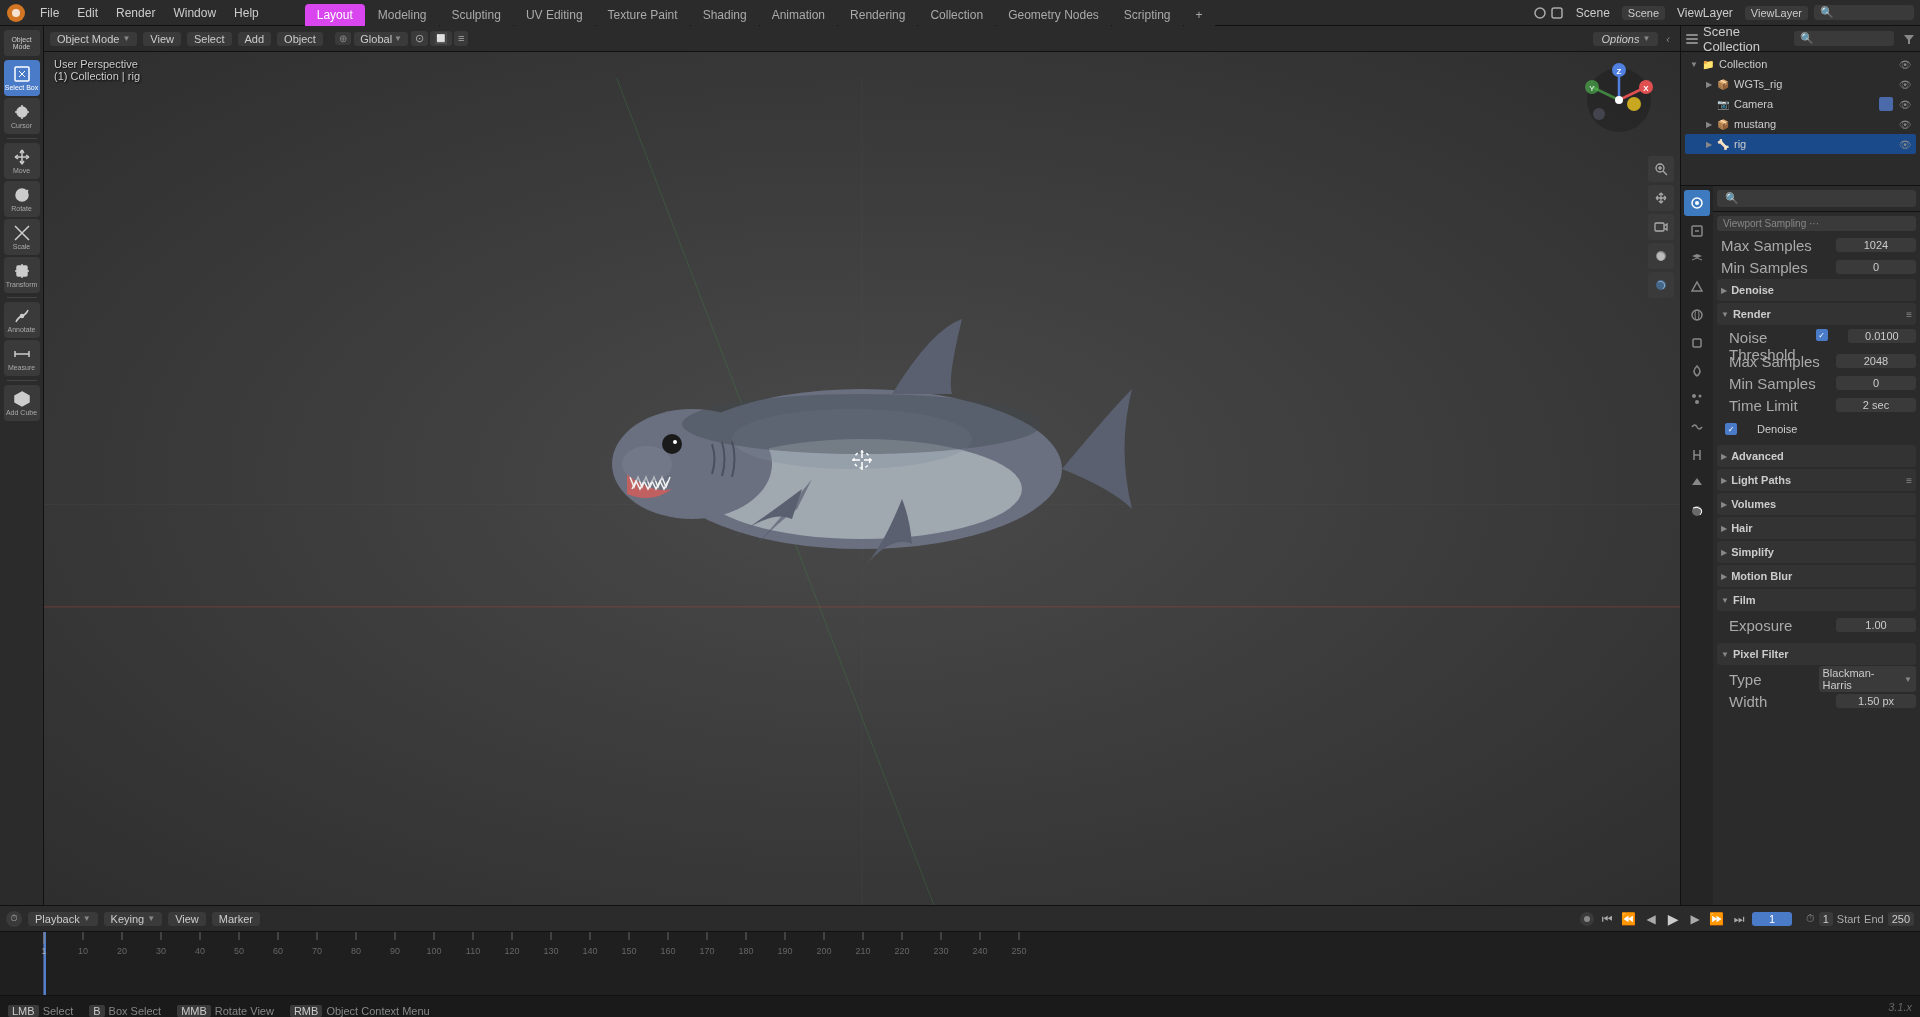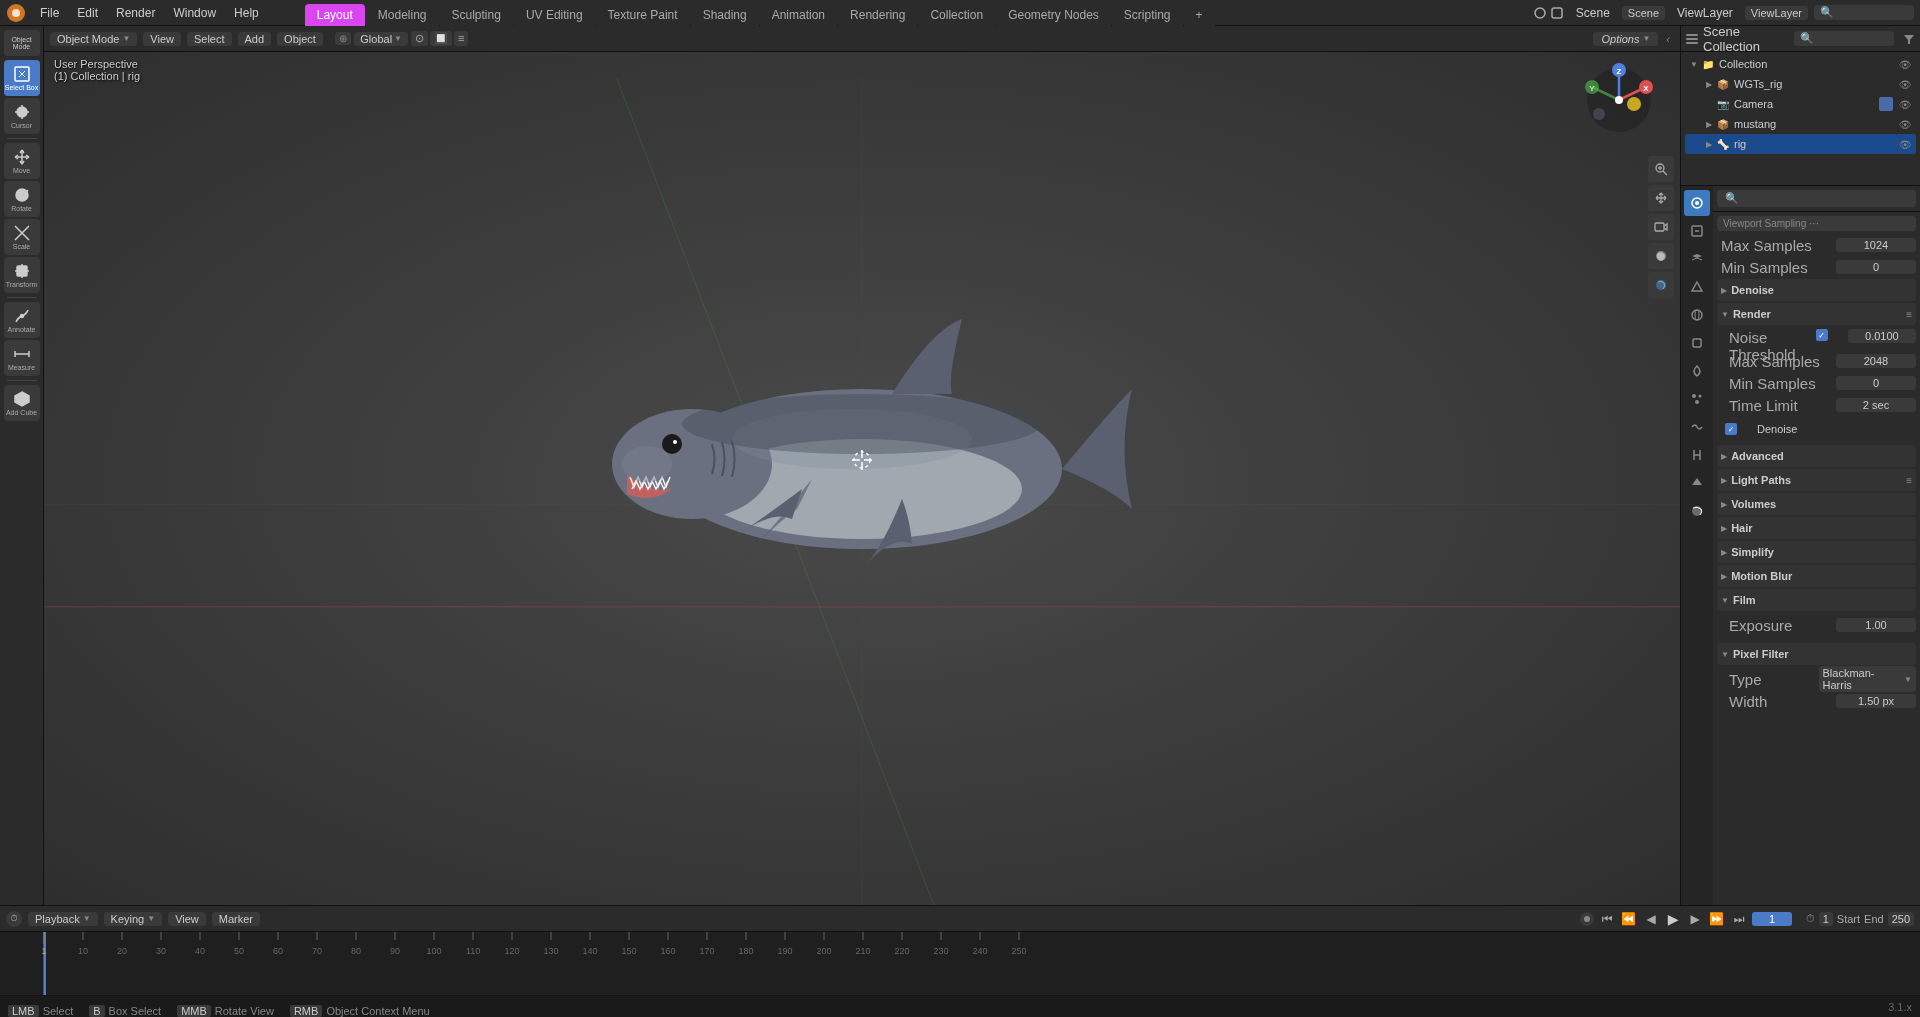--- a/index.html
+++ b/index.html
@@ -1208,16 +1208,16 @@
     <span>Box Select</span>
   </div>
   <div class="status-item">
     <span class="status-key">MMB</span>
     <span>Rotate View</span>
   </div>
   <div class="status-item">
     <span class="status-key">RMB</span>
     <span>Object Context Menu</span>
   </div>
-  <div style="margin-left:auto;display:flex;gap:8px;color:#666;font-size:11px;">
+  <div style="margin-left:auto;display:flex;gap:8px;color:#666;font-size:11px;font-style:italic;">
     <span>3.1.x</span>
   </div>
 </div>
 
 </body></html>

